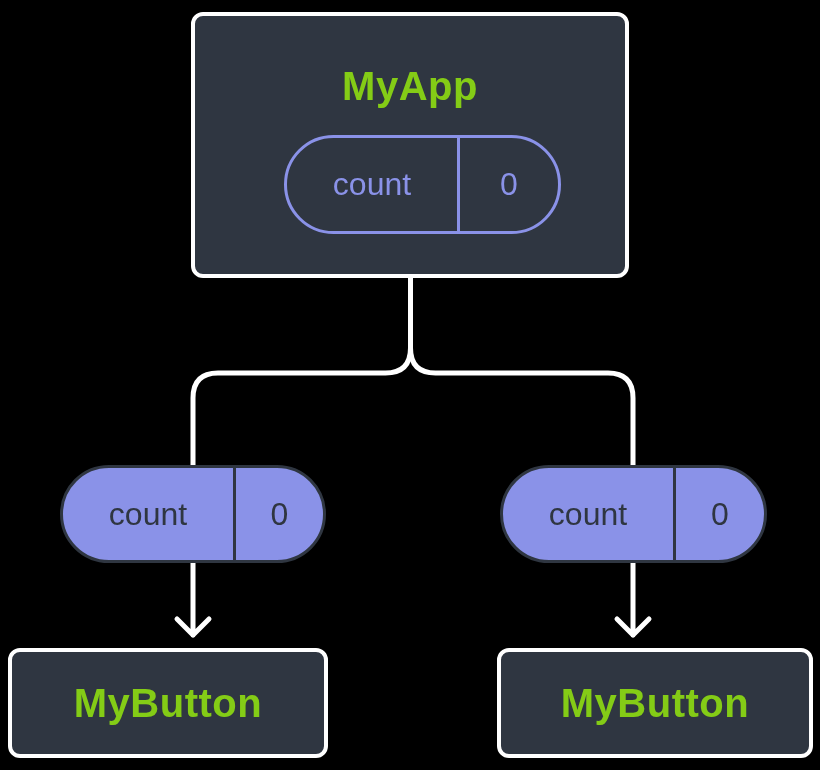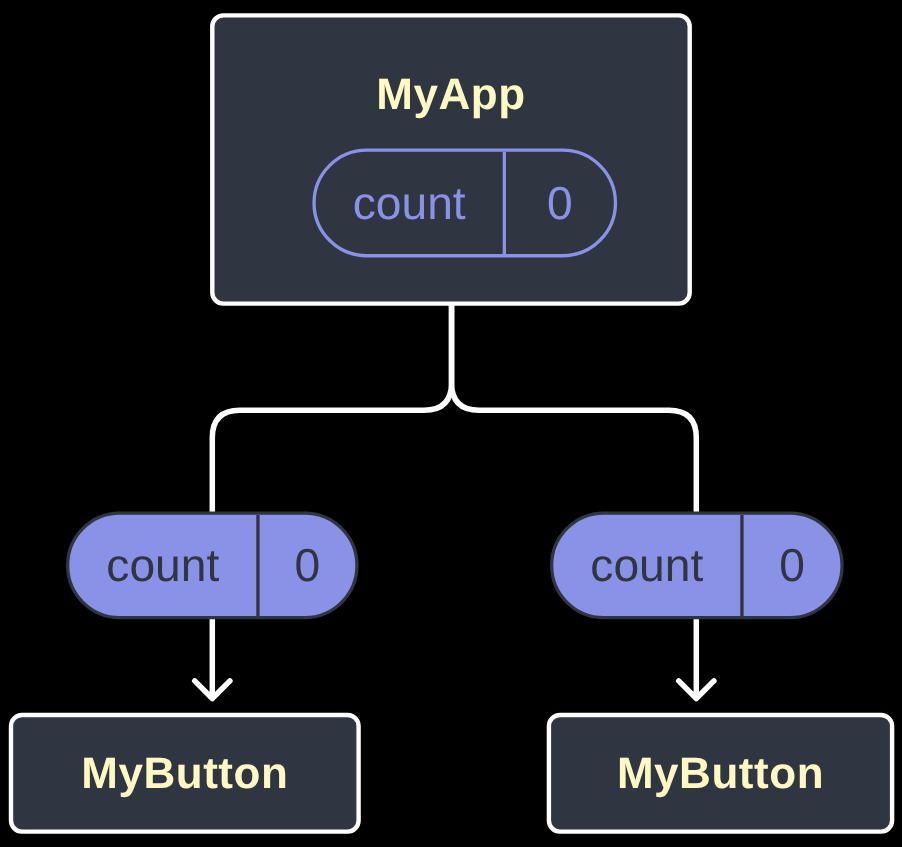--- a/index.html
+++ b/index.html
@@ -26,40 +26,40 @@
     background: #2f3641;
     border: 4px solid #ffffff;
     border-radius: 12px;
     box-sizing: border-box;
     z-index: 1;
   }
   .box-myapp { left: 191px; top: 12px; width: 438px; height: 266px; }
   .box-mybutton-left  { left: 8px;   top: 648px; width: 320px; height: 110px; display:flex; align-items:center; justify-content:center; }
   .box-mybutton-right { left: 497px; top: 648px; width: 316px; height: 110px; display:flex; align-items:center; justify-content:center; }
   .component-title {
-    color: #fef9c3;
+    color: #84cc16;
     font-size: 40px;
     font-weight: 700;
     letter-spacing: 0.5px;
     text-align: center;
     white-space: nowrap;
   }
   .box-myapp .component-title {
     position: absolute;
     left: 0; right: 0;
     top: 48px;
   }
   .pill {
     position: absolute;
     display: grid;
     grid-template-columns: 170px 3px auto;
     border-radius: 60px;
     box-sizing: border-box;
     overflow: hidden;
-    font-size: 42px;
+    font-size: 32px;
     z-index: 1;
   }
   .pill .seg {
     display: flex;
     align-items: center;
     justify-content: center;
     white-space: nowrap;
   }
   .pill-state {
     left: 89px; top: 119px;

